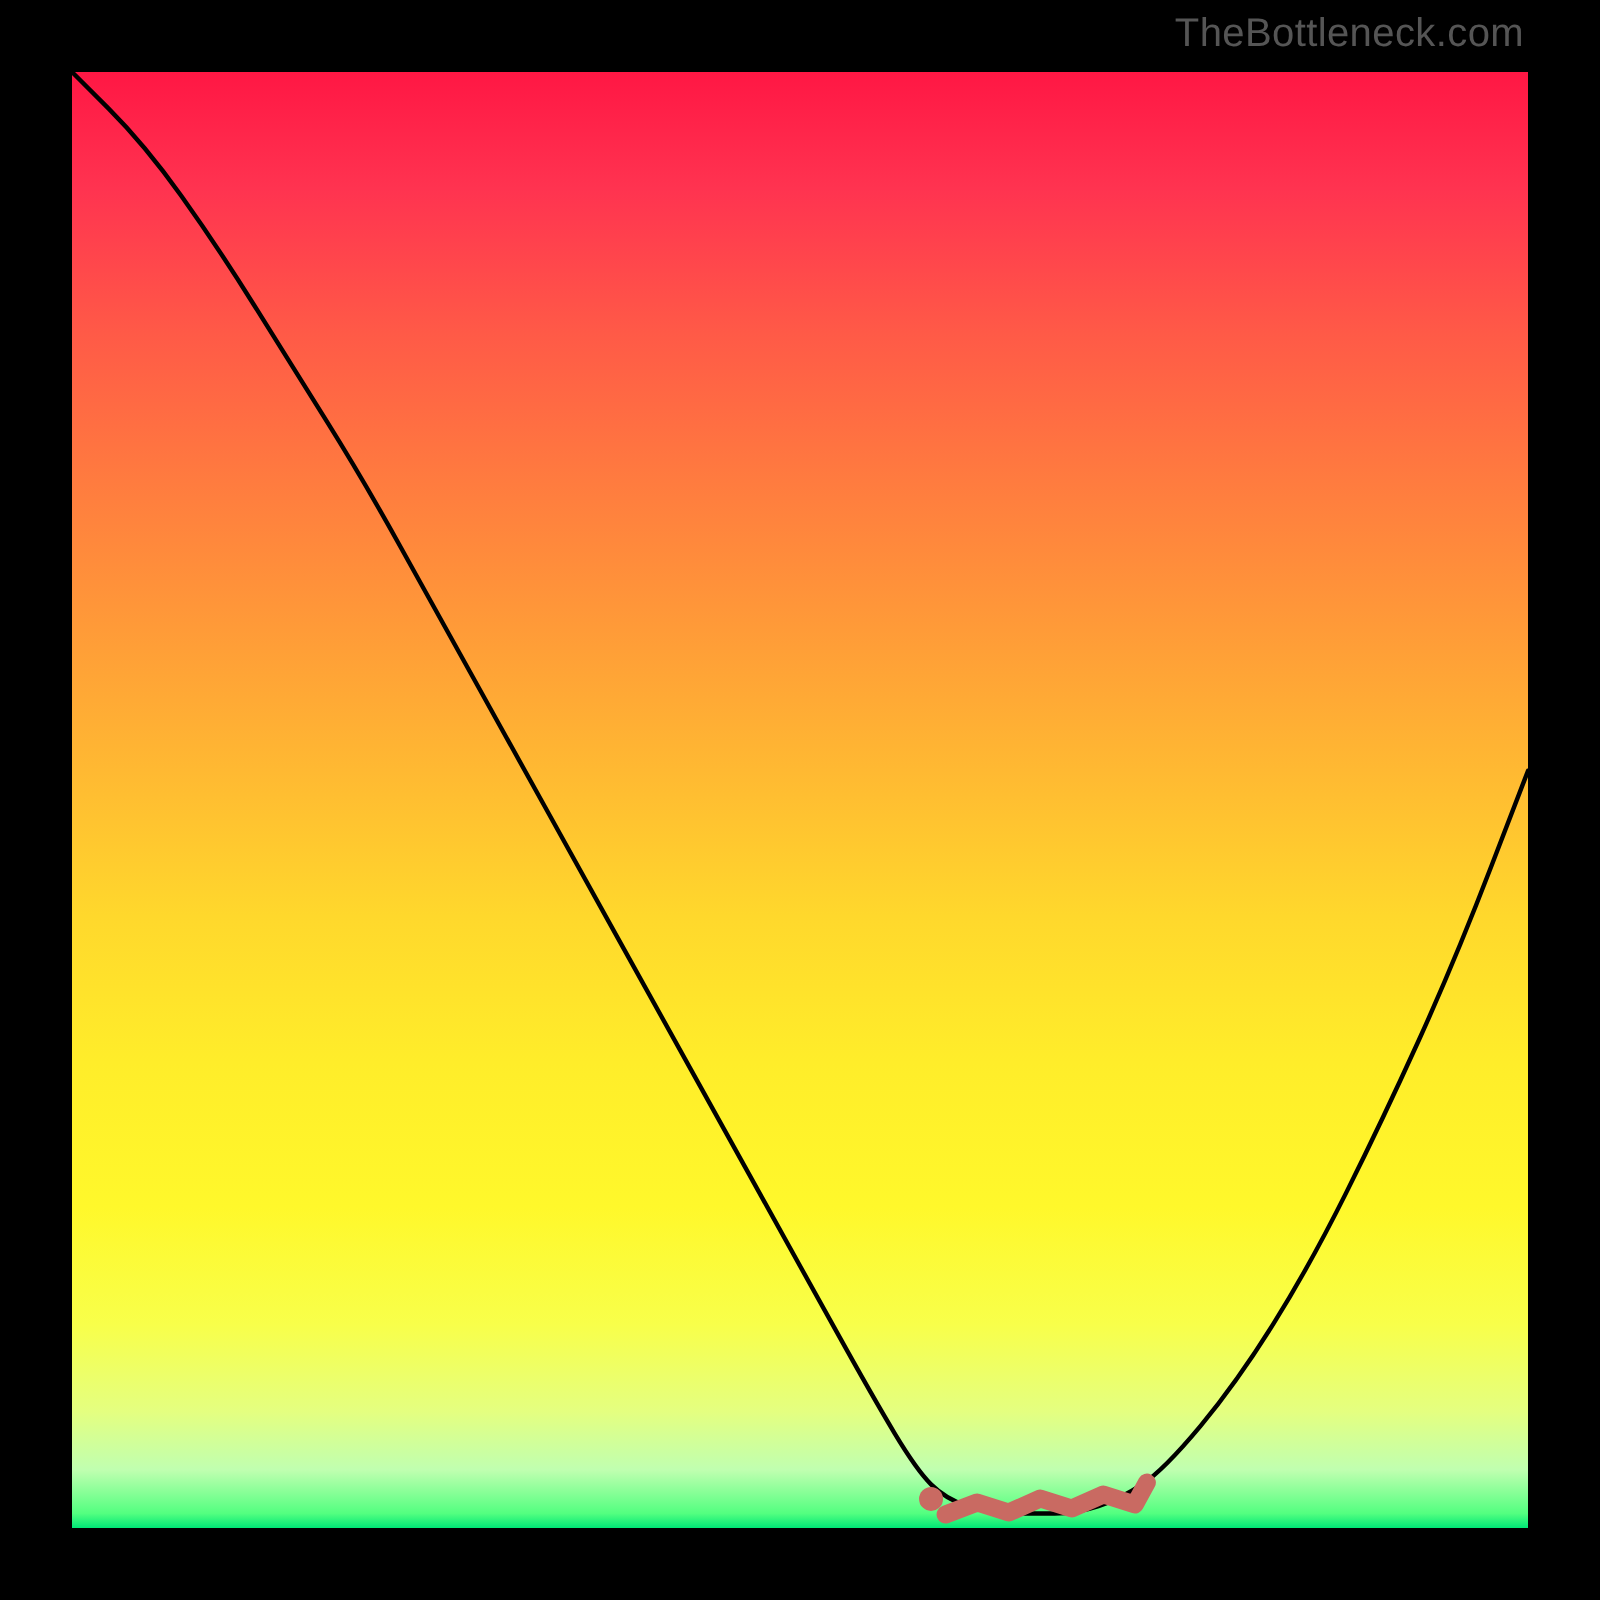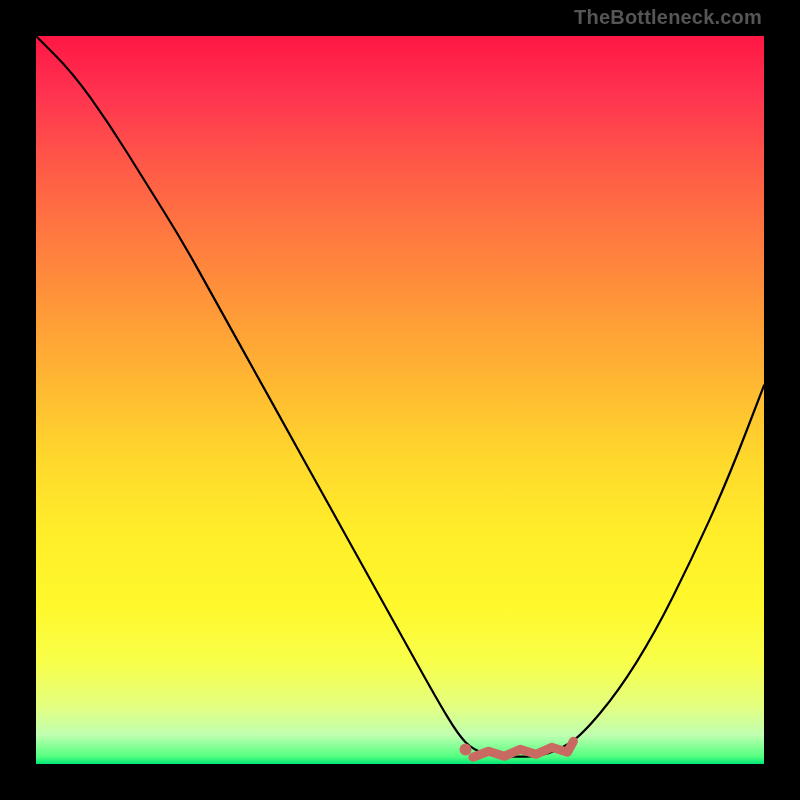--- a/index.html
+++ b/index.html
@@ -25,21 +25,21 @@
       #c0ffb0 96%,
       #53ff80 99%,
       #00e676 100%);
   }
   .attribution {
     position: absolute;
     top: 6px;
     right: 38px;
     color: #555;
     font-size: 20px;
-    font-weight: 700;
+    font-weight: 400;
     letter-spacing: 0.2px;
   }
   svg.overlay {
     position: absolute;
     left: 0; top: 0;
     width: 100%; height: 100%;
     overflow: visible;
   }
   .curve { fill: none; stroke: #000; stroke-width: 2.2; stroke-linecap: round; stroke-linejoin: round; }
   .marker { fill: #c96a62; }

